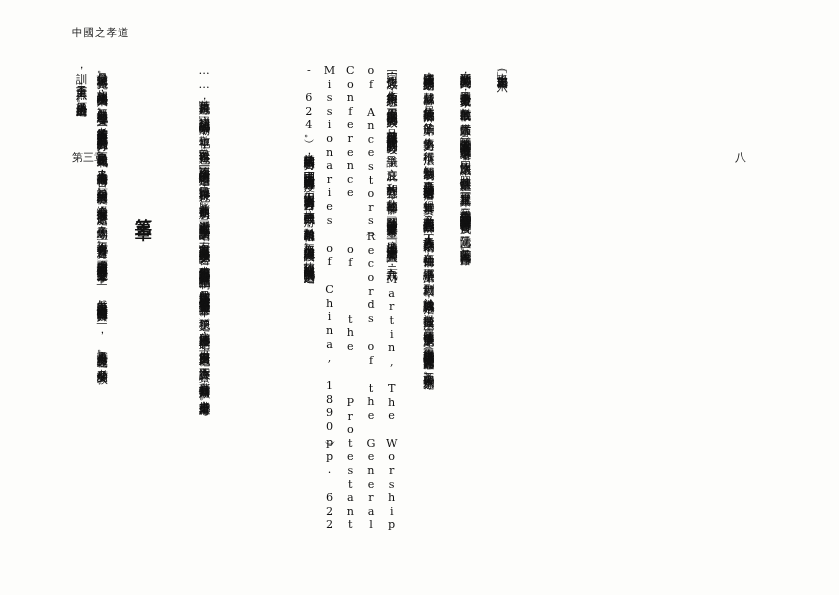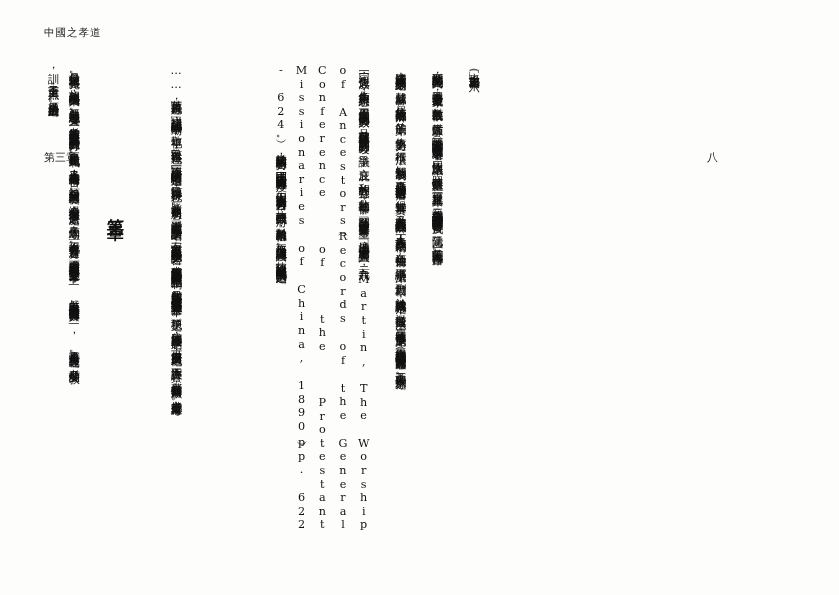--- a/index.html
+++ b/index.html
@@ -7,20 +7,21 @@
     width:839px;height:595px;
     background:#fdfdfb;
     font-family:"DejaVu Serif","Liberation Serif",serif;
     color:#1a1a1a;
     overflow:hidden;
   }
   .page{
     position:relative;
     width:762px;height:595px;
     box-sizing:border-box;
+    margin-left:28px;
   }
   
   .runhead-left{
     position:absolute;
     top:26px;left:44px;
     font-size:10.5px;
     letter-spacing:1px;
     writing-mode:horizontal-tb;
     color:#222;
   }

